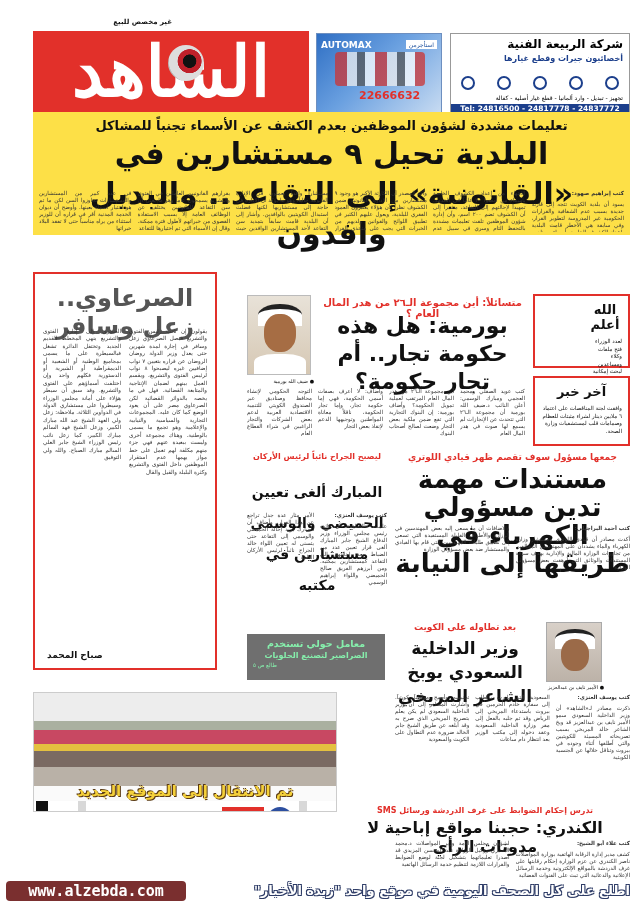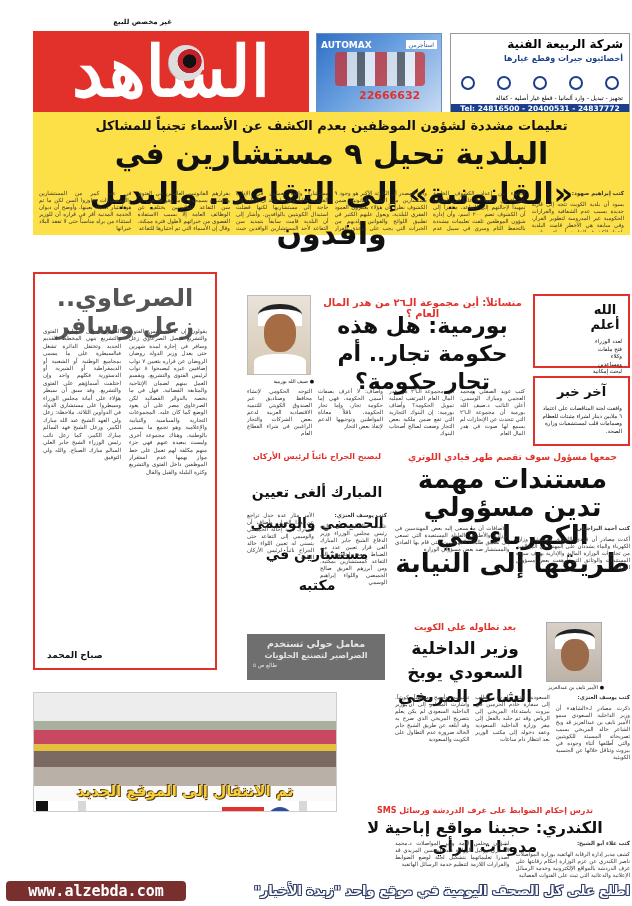--- a/index.html
+++ b/index.html
@@ -69,21 +69,21 @@
   .story3-kicker { left: 395px; top: 452px; width: 235px; text-align: center; font-size: 9px; color: #e2302a; font-weight: bold; }
   .story3-head { left: 395px; top: 465px; width: 235px; text-align: center; font-size: 26px; font-weight: bold; line-height: 28px; letter-spacing: -1px; }
   .story3-cols { left: 395px; top: 525px; width: 235px; height: 100px; display: flex; gap: 6px; }
   .byline { font-size: 5.5px; font-weight: bold; margin-bottom: 4px; }
 
   
   .story4-kicker { left: 247px; top: 452px; width: 140px; text-align: center; font-size: 8px; color: #e2302a; font-weight: bold; }
   .story4-head { left: 247px; top: 465px; width: 140px; text-align: center; font-size: 14px; font-weight: bold; line-height: 31px; margin-top: 12px; }
   .story4-cols { left: 247px; top: 512px; width: 140px; height: 110px; display: flex; gap: 6px; }
 
-  .greybox { left: 247px; top: 634px; width: 138px; height: 46px; background: #6f6f6f; color: #e5e5e5; text-align: center; }
+  .greybox { left: 247px; top: 634px; width: 138px; height: 46px; background: #6f6f6f; color: #86efac; text-align: center; }
   .greybox .l1 { font-size: 9.5px; font-weight: bold; margin-top: 4px; }
   .greybox .l2 { font-size: 8px; font-weight: bold; margin-top: 2px; }
   .greybox .l3 { font-size: 5.5px; margin-top: 2px; text-align: left; padding-left: 6px; }
 
   
   .story5-kicker { left: 390px; top: 622px; width: 150px; text-align: center; font-size: 9px; color: #e2302a; font-weight: bold; }
   .story5-head { left: 390px; top: 636px; width: 150px; text-align: center; font-size: 17px; font-weight: bold; line-height: 24px; }
   .photo2 { left: 546px; top: 622px; width: 56px; height: 60px; background: linear-gradient(#d8d0c8,#bcb2a8); border: 1px solid #aaa; }
   .photo2 .face { position: absolute; left: 14px; top: 16px; width: 28px; height: 32px; border-radius: 45%; background: #9b6a48; }
   .photo2 .ghutra { position: absolute; left: 8px; top: 6px; width: 40px; height: 20px; border-radius: 50% 50% 0 0; background: #fff; border-top: 4px solid #222; }
@@ -138,21 +138,21 @@
   <div class="t1">شركة الربيعة الفنية</div>
   <div class="t2">أخصائيون جيرات وقطع غيارها</div>
   <div class="logos">
     <span></span>
     <span></span>
     <span></span>
     <span></span>
     <span></span>
   </div>
   <div class="t3">تجهيز - تبديل - وارد ألمانيا - قطع غيار أصلية - كفالة</div>
-  <div class="tel">Tel: 24816500 - 20400531 - 24837772</div>
+  <div class="tel">Tel: 24816500 - 24817778 - 24837772</div>
 </div>
 
 <div class="abs redbar left">١٠٠ فلس   Sun. 8 Aug. 2016 No. (821) Year (5)</div>
 <div class="abs redbar right">٢٤ صفحة   الأحد ٨ أغسطس ٢٠١٠ - العدد (٨٢١) السنة الثالثة</div>
 
 <div class="abs topstory">
   <div class="abs kicker">تعليمات مشددة لشؤون الموظفين بعدم الكشف عن الأسماء تجنباً للمشاكل</div>
   <div class="abs headline">البلدية تحيل ٩ مستشارين في «القانونية» إلى التقاعد.. والبديل وافدون</div>
   <div class="abs cols">
     <div class="col"><div class="byline">كتب إبراهيم صهود:</div><span>يسود أن بلدية الكويت تتجه إلى قارنة جديدة بسبب عدم الشفافية والقرارات الحكومية غير المدروسة لتطوير القرار، وفي سابقة هي الأخطر قامت البلدية بإعداد الكشوف الخاصة بأسماء موظفين تم اختيارهم بشكل فوضوي لإحالتهم إلى التقاعد. وقال مصدر مسؤول في البلدية إنه تم</span></div>

